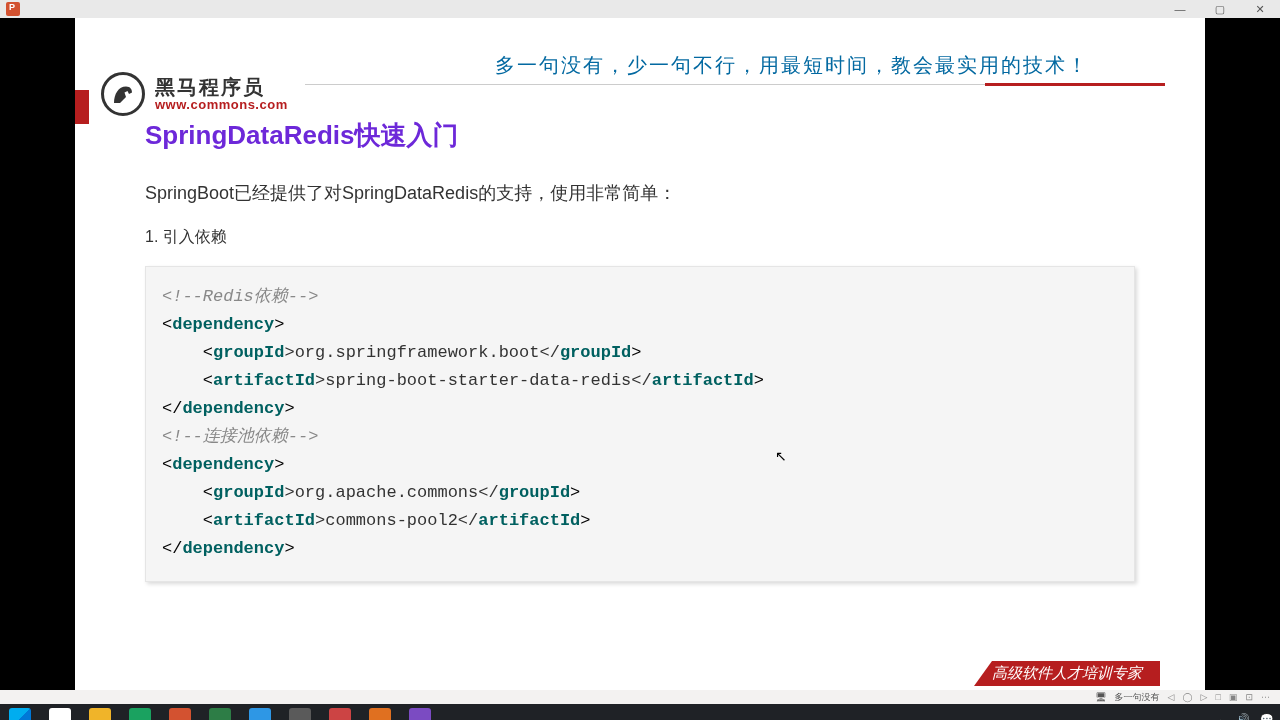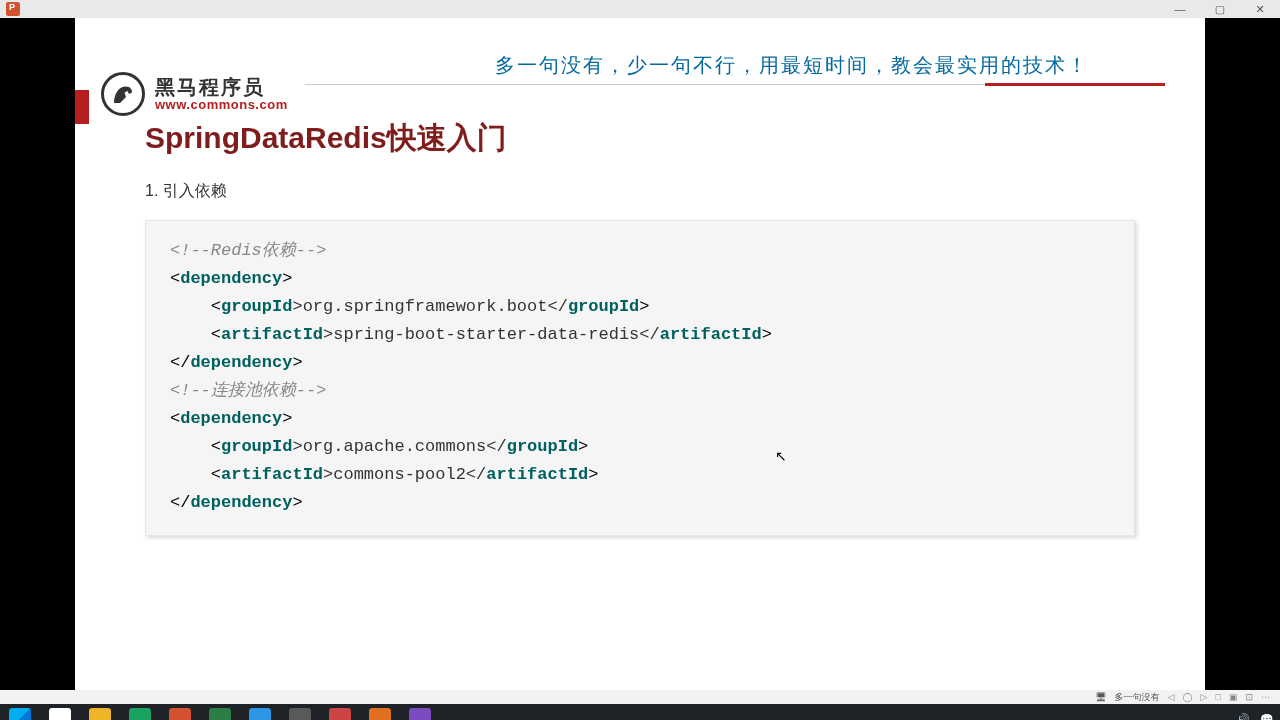--- a/index.html
+++ b/index.html
@@ -24,26 +24,26 @@
 .logo-row { position: absolute; left: 26px; top: 18px; display: flex; align-items: center; gap: 10px; margin-top: 36px; }
 .logo-circle { width: 44px; height: 44px; border: 3px solid #333; border-radius: 50%; display: flex; align-items: center; justify-content: center; }
 .logo-circle svg { width: 30px; height: 30px; }
 .logo-text { display: flex; flex-direction: column; line-height: 1.1; }
 .logo-text .cn { font-size: 20px; font-weight: bold; letter-spacing: 2px; color: #333; }
 .logo-text .url { font-size: 13px; color: #b61e1f; font-weight: 600; letter-spacing: 0.5px; }
 .tagline { position: absolute; top: 34px; left: 420px; font-size: 20px; color: #0369a1; letter-spacing: 2px; font-family: "KaiTi","STKaiti",serif; }
 .red-underline { position: absolute; top: 66px; left: 230px; right: 40px; height: 1px; background: #ccc; }
 .red-underline:after { content: ""; position: absolute; right: 0; top: -1px; width: 180px; height: 3px; background: #b61e1f; }
 .content { position: absolute; top: 100px; left: 70px; right: 70px; }
-.heading { color: #7f1d1d; font-size: 30px; font-weight: bold; }
+.heading { color: #6d28d9; font-size: 26px; font-weight: bold; }
 .intro { margin-top: 28px; font-size: 18px; color: #333; }
 .step { margin-top: 22px; font-size: 16px; color: #333; }
 .codebox {
   margin-top: 18px; background: #f5f5f5; border: 1px solid #e5e5e5;
-  padding: 16px 24px 18px; font-family: Consolas, "Courier New", monospace;
+  padding: 16px 16px 18px; font-family: Consolas, "Courier New", monospace;
   font-size: 17px; line-height: 1.65; box-shadow: 2px 2px 4px rgba(0,0,0,0.15);
   white-space: pre;
 }
 .codebox .cmt { color: #888; font-style: italic; }
 .codebox .tag { color: #000; }
 .codebox .tag b { font-weight: bold; color: #006060; }
 .codebox .txt { color: #333; }
 .cursor { position: absolute; left: 700px; top: 430px; font-size: 14px; color: #000; }
 .bottombar { height: 14px; background: #f3f2f1; display: flex; align-items: center; justify-content: flex-end; font-size: 9px; color: #555; gap: 8px; padding-right: 10px; }
 .bottombar .ctl { opacity: 0.7; }
@@ -79,35 +79,37 @@
         <span class="cn">黑马程序员</span>
         <span class="url">www.commons.com</span>
       </div>
     </div>
 
     <div class="tagline">多一句没有，少一句不行，用最短时间，教会最实用的技术！</div>
     <div class="red-underline"></div>
 
     <div class="content">
       <div class="heading">SpringDataRedis快速入门</div>
+      <div class="intro">SpringBoot已经提供了对SpringDataRedis的支持，使用非常简单：</div>
       <div class="step">1.  引入依赖</div>
 
       <div class="codebox"><span class="cmt">&lt;!--Redis依赖--&gt;</span>
 <span class="tag"><span>&lt;</span><b>dependency</b><span>&gt;</span></span>
     <span class="tag"><span>&lt;</span><b>groupId</b><span class="txt">&gt;org.springframework.boot&lt;/</span><b>groupId</b><span>&gt;</span></span>
     <span class="tag"><span>&lt;</span><b>artifactId</b><span class="txt">&gt;spring-boot-starter-data-redis&lt;/</span><b>artifactId</b><span>&gt;</span></span>
 <span class="tag"><span>&lt;/</span><b>dependency</b><span>&gt;</span></span>
 <span class="cmt">&lt;!--连接池依赖--&gt;</span>
 <span class="tag"><span>&lt;</span><b>dependency</b><span>&gt;</span></span>
     <span class="tag"><span>&lt;</span><b>groupId</b><span class="txt">&gt;org.apache.commons&lt;/</span><b>groupId</b><span>&gt;</span></span>
     <span class="tag"><span>&lt;</span><b>artifactId</b><span class="txt">&gt;commons-pool2&lt;/</span><b>artifactId</b><span>&gt;</span></span>
 <span class="tag"><span>&lt;/</span><b>dependency</b><span>&gt;</span></span></div>
     </div>
 
     <span class="cursor">↖</span>
+    <div class="watermark">高级软件人才培训专家</div>
   </div>
   <div class="blackbar"></div>
 </div>
 
 <div class="bottombar">
   <span>🖥</span>
   <span>多一句没有</span>
   <span class="ctl">◁</span>
   <span class="ctl">◯</span>
   <span class="ctl">▷</span>

